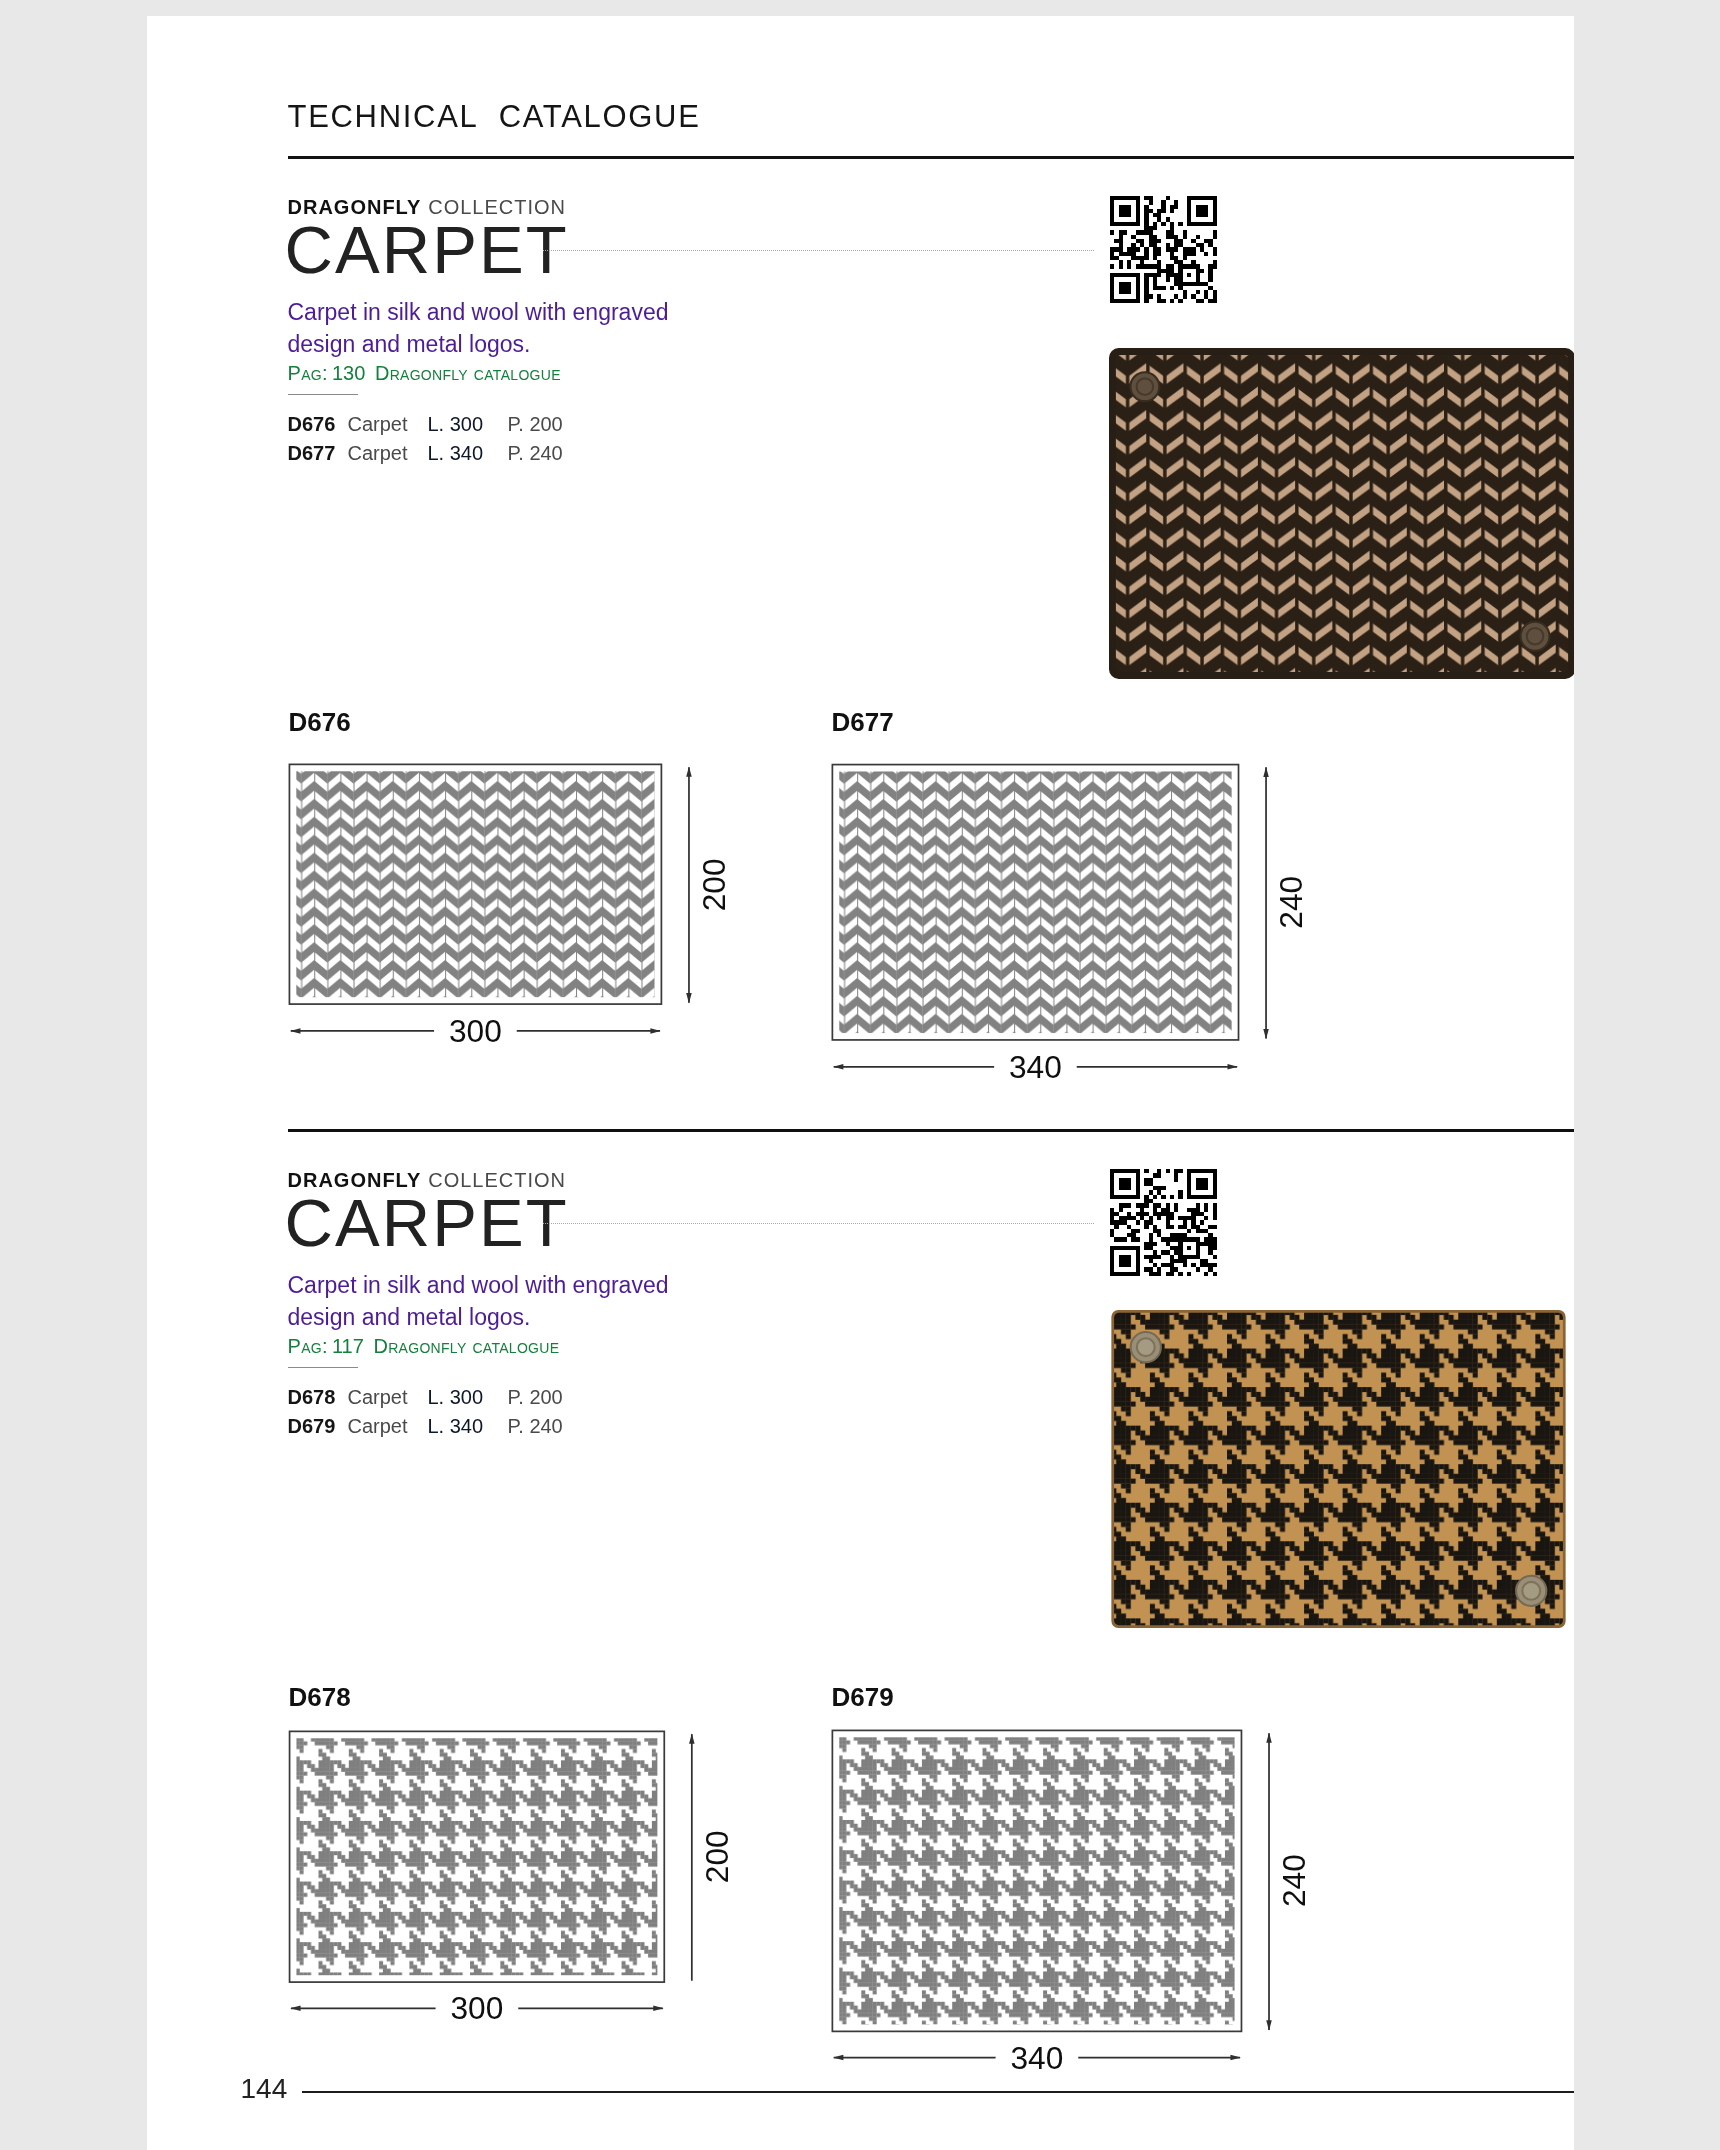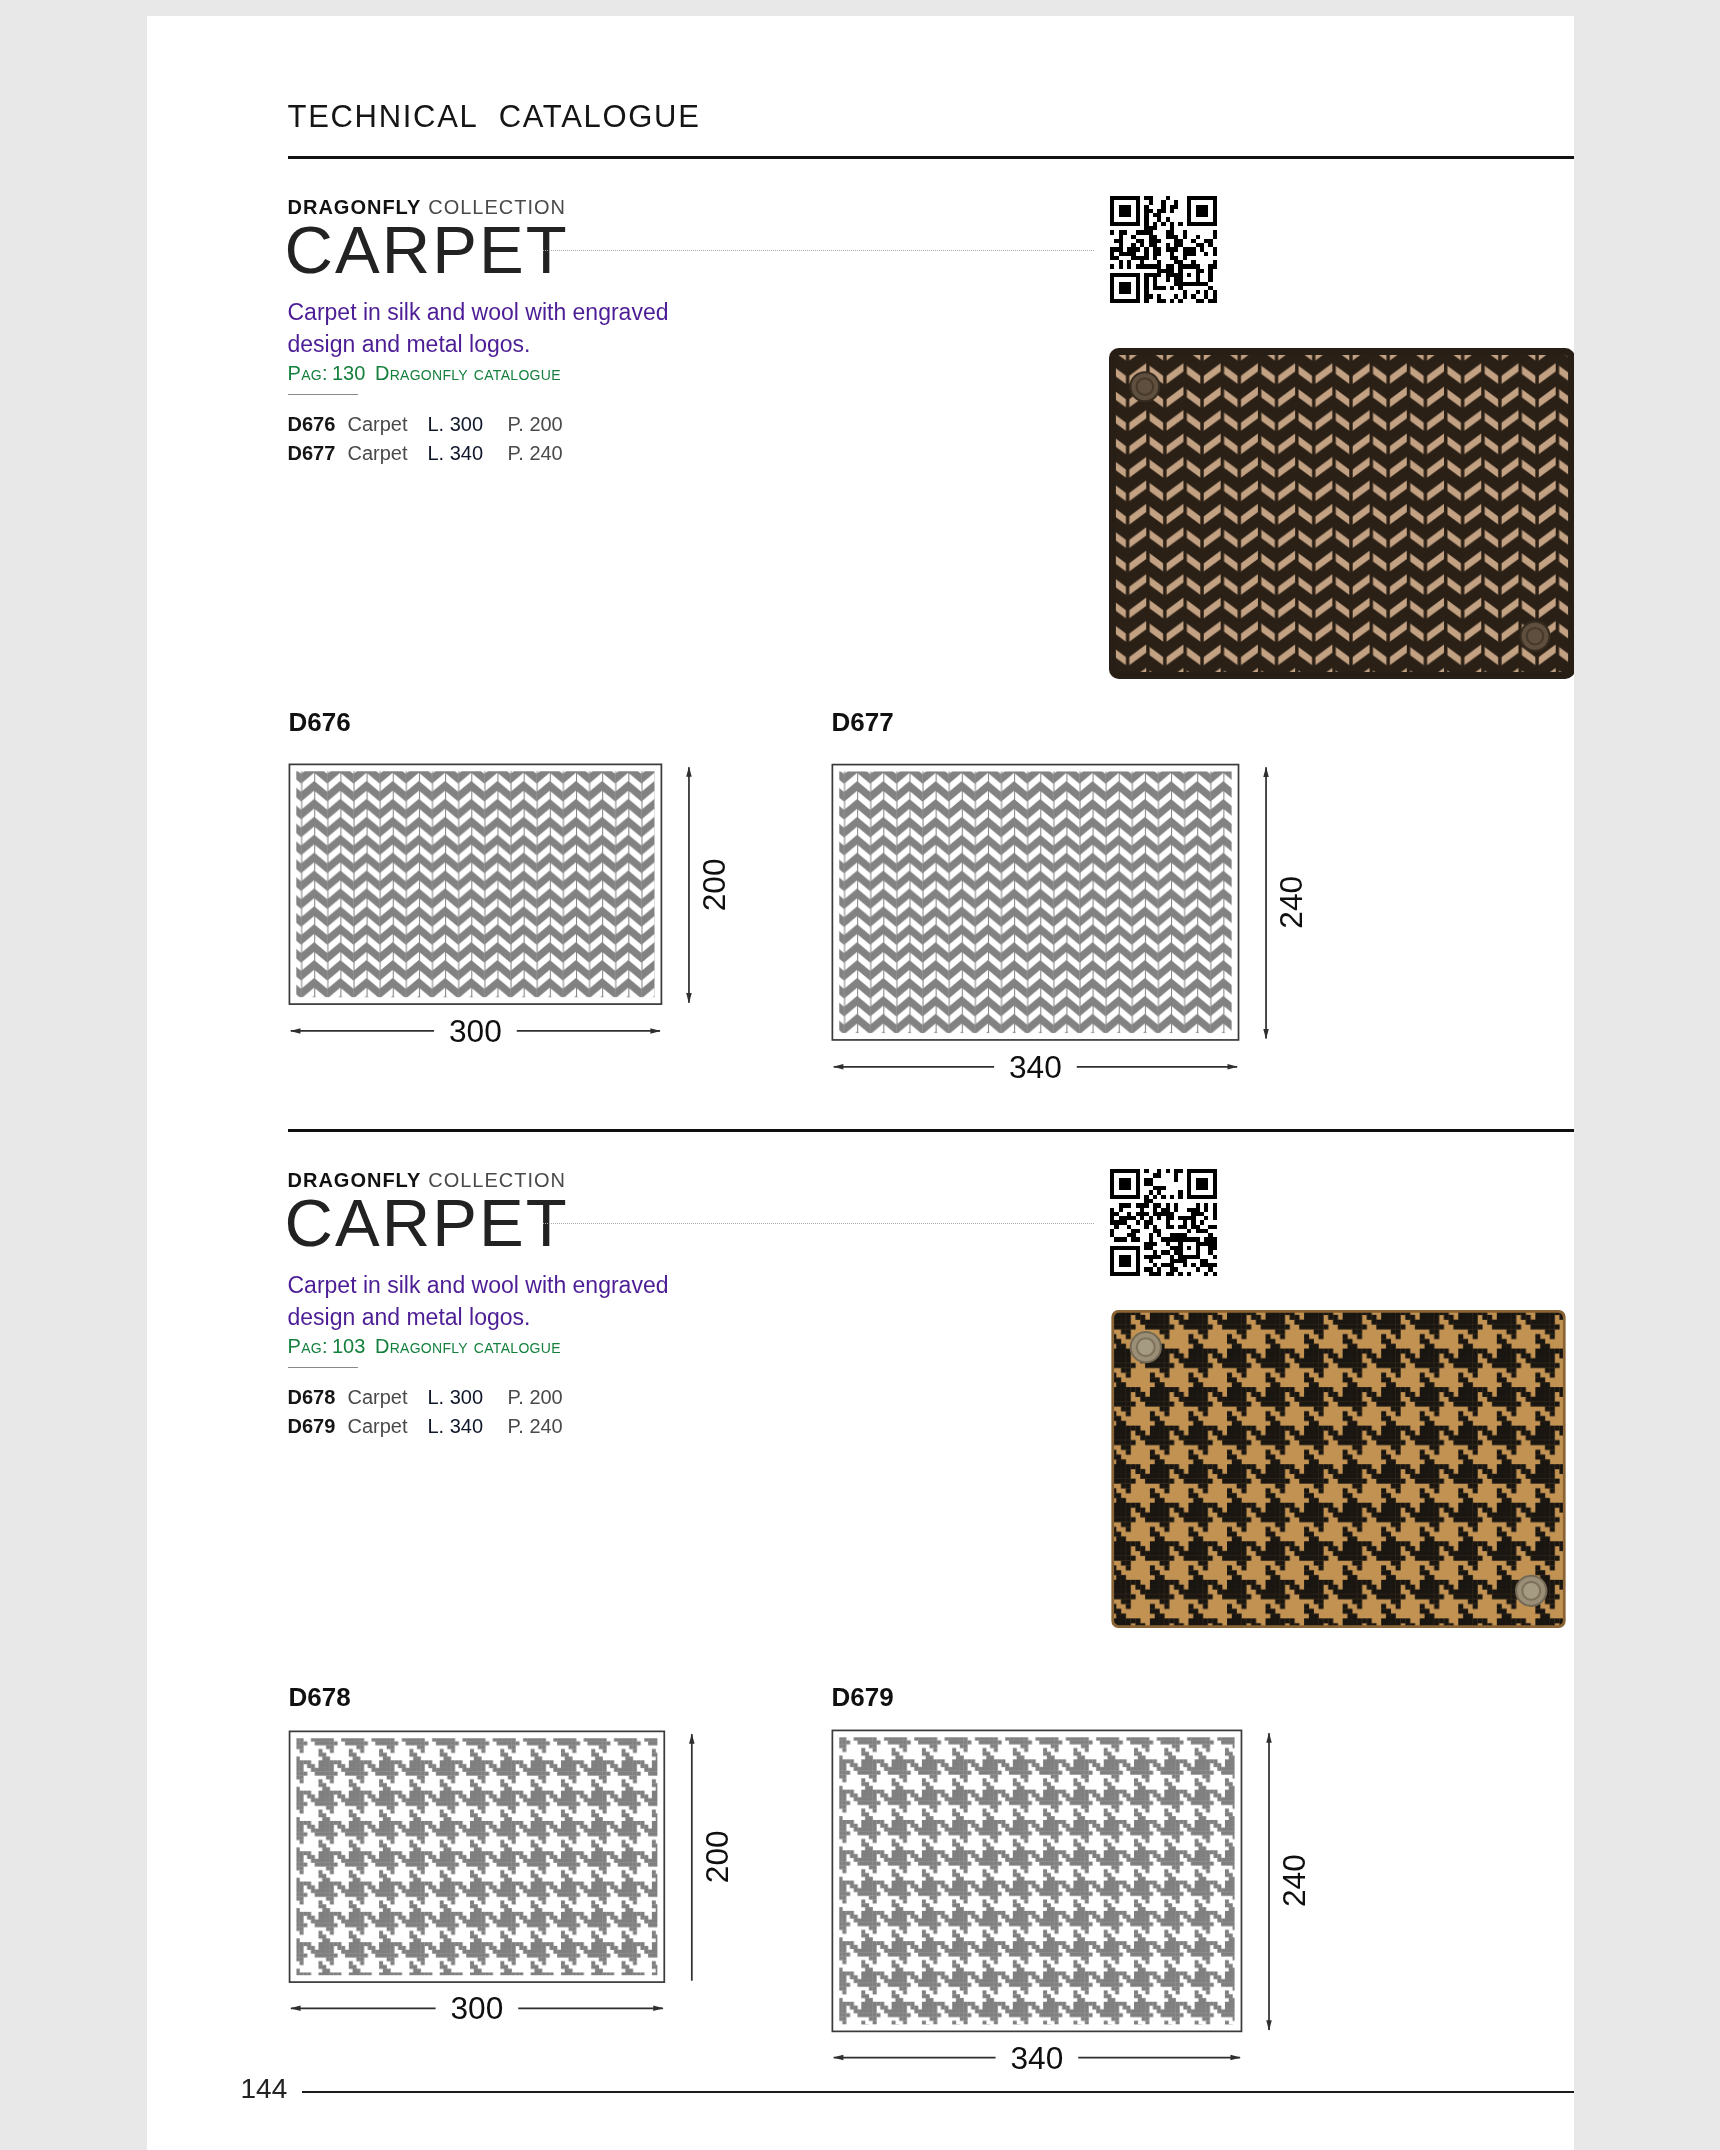--- a/index.html
+++ b/index.html
@@ -558,21 +558,21 @@
     <div class="abs collection">
       <span class="brand">DRAGONFLY</span><span class="word">COLLECTION</span>
     </div>
     <div class="abs product-title">CARPET</div>
     <div class="abs dotted"></div>
     <div class="abs desc">
       <div>Carpet in silk and wool with engraved</div>
       <div>design and metal logos.</div>
     </div>
     <div class="abs pag">
-      <span class="sc">Pag:</span><span class="num">103</span><span class="sc">Dragonfly catalogue</span>
+      <span class="sc">Pag:</span><span class="num">117</span><span class="sc">Dragonfly catalogue</span>
     </div>
     <div class="abs shortrule"></div>
 
     <div class="abs prod-table">
       <div class="prow">
         <span class="c-code">D678</span>
         <span class="c-name">Carpet</span>
         <span class="c-len">L. 300</span>
         <span class="c-dep">P. 200</span>
       </div>

